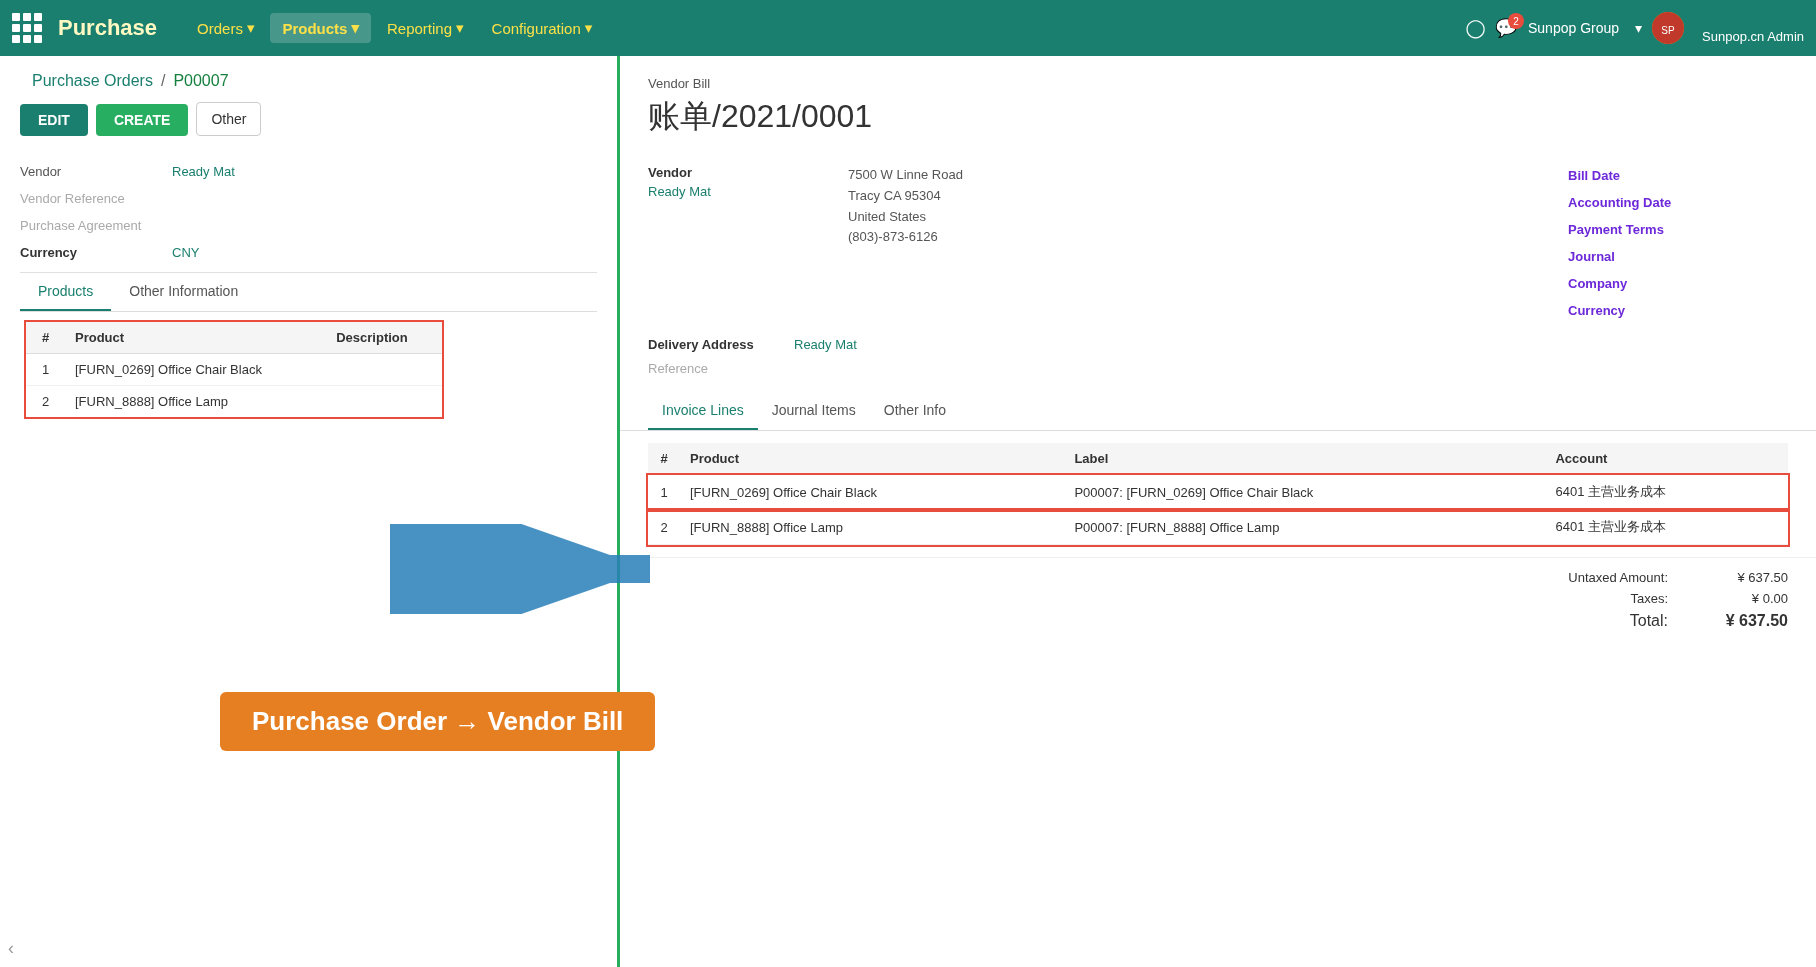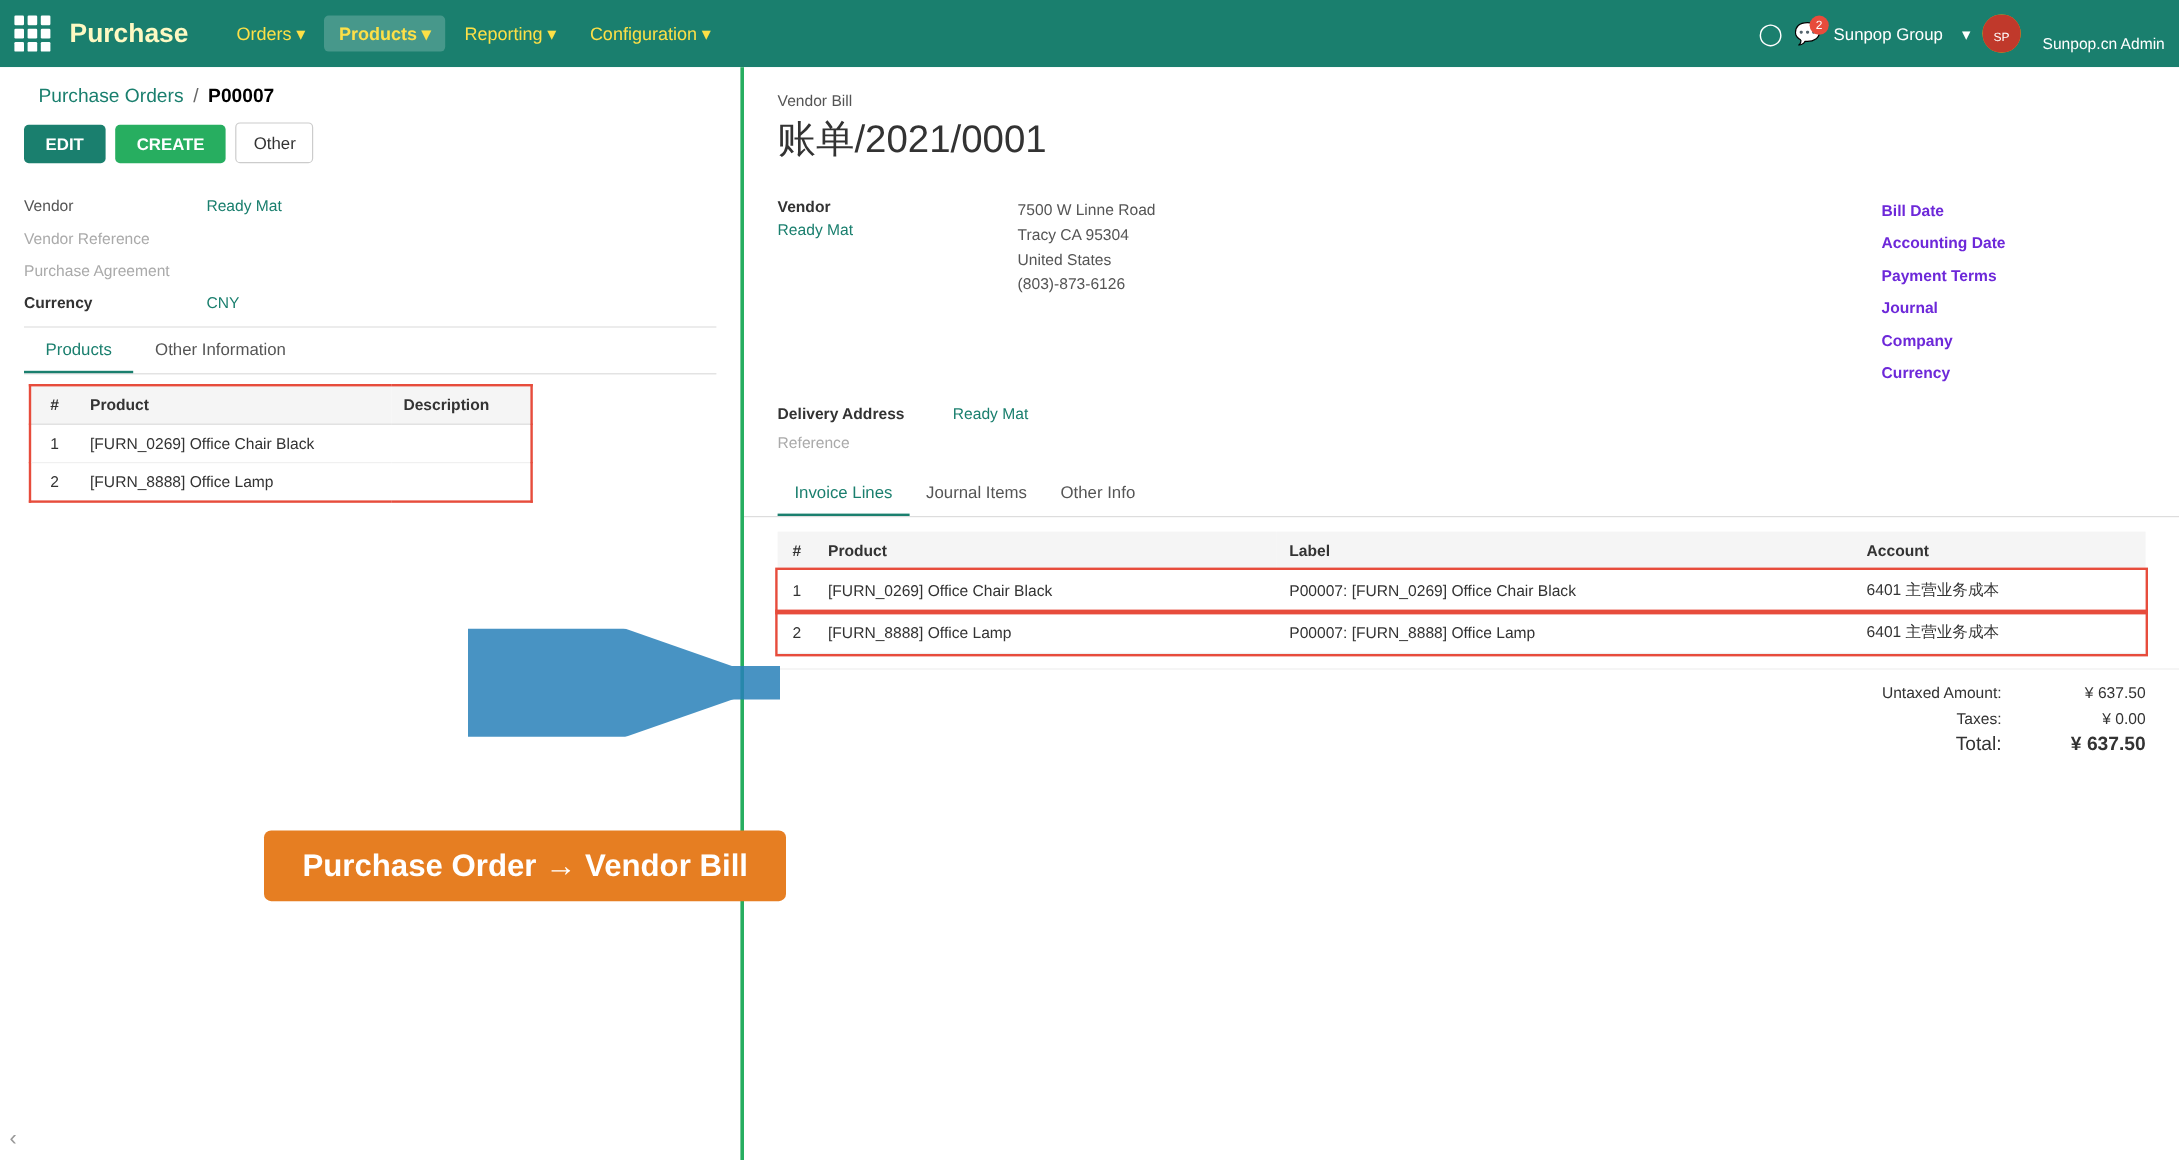--- a/index.html
+++ b/index.html
@@ -27,21 +27,21 @@
     
     .main-container { display: flex; height: calc(967px - 56px); }
 
     
     .left-panel { width: 620px; border-right: 3px solid #27ae60; background: #fff; display: flex; flex-direction: column; overflow: hidden; }
 
     
     .breadcrumb-bar { padding: 16px 32px 8px; display: flex; align-items: center; gap: 8px; }
     .breadcrumb-link { color: #1a7f6e; font-size: 16px; cursor: pointer; }
     .breadcrumb-sep { color: #666; font-size: 16px; }
-    .breadcrumb-current { color: #000000; font-size: 16px; font-weight: 700; }
+    .breadcrumb-current { color: #15803d; font-size: 16px; font-weight: 400; }
 
     
     .toolbar { padding: 4px 20px 12px; display: flex; align-items: flex-end; gap: 8px; }
     .btn-edit { background: #1a7f6e; color: #fff; border: none; padding: 8px 18px; border-radius: 4px; font-size: 14px; font-weight: 600; cursor: pointer; }
     .btn-create { background: #27ae60; color: #fff; border: none; padding: 8px 18px; border-radius: 4px; font-size: 14px; font-weight: 600; cursor: pointer; }
     .btn-print { background: none; border: 1px solid #ccc; color: #333; padding: 8px 14px; border-radius: 4px; font-size: 14px; cursor: pointer; }
 
     
     .form-section { padding: 16px 20px; flex: 1; overflow-y: auto; }
     .form-row { display: flex; align-items: baseline; margin-bottom: 12px; gap: 12px; }

